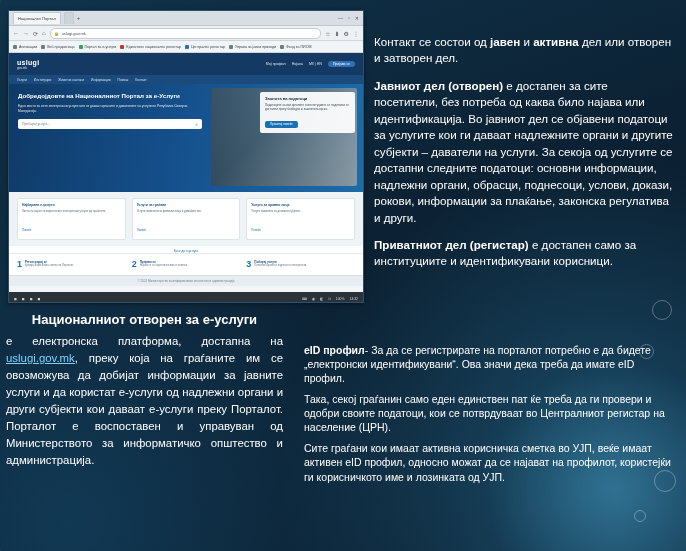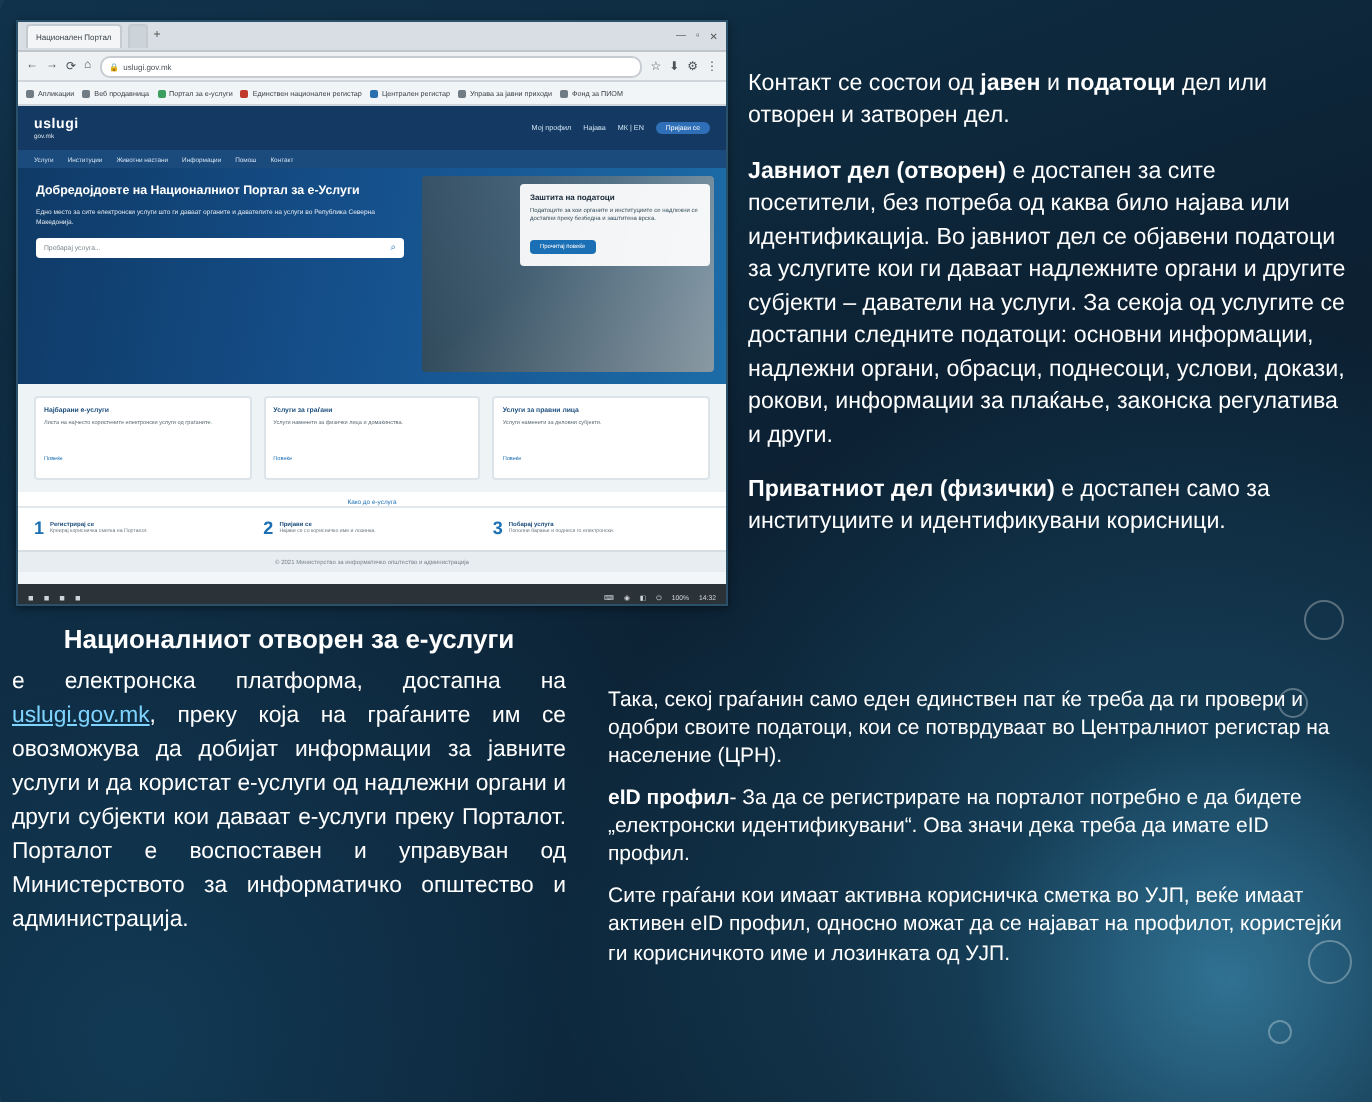--- a/index.html
+++ b/index.html
@@ -349,34 +349,34 @@
 
   <div class="left-text">
     <h3>Националниот отворен за е-услуги</h3>
     <p>
       <span>е електронска платформа, достапна на </span><a href="#">uslugi.gov.mk</a><span>, преку која на граѓаните им се овозможува да добијат информации за јавните услуги и да користат е-услуги од надлежни органи и други субјекти кои даваат е-услуги преку Порталот. Порталот е воспоставен и управуван од Министерството за информатичко општество и администрација.</span>
     </p>
   </div>
 
   <div class="right-top">
     <p>
-      <span>Контакт се состои од </span><b>јавен</b><span> и </span><b>податоци</b><span> дел или отворен и затворен дел.</span>
+      <span>Контакт се состои од </span><b>јавен</b><span> и </span><b>активна</b><span> дел или отворен и затворен дел.</span>
     </p>
     <p>
       <b>Јавниот дел (отворен)</b><span> е достапен за сите посетители, без потреба од каква било најава или идентификација. Во јавниот дел се објавени податоци за услугите кои ги даваат надлежните органи и другите субјекти – даватели на услуги. За секоја од услугите се достапни следните податоци: основни информации, надлежни органи, обрасци, поднесоци, услови, докази, рокови, информации за плаќање, законска регулатива и други.</span>
     </p>
     <p>
-      <b>Приватниот дел (физички)</b><span> е достапен само за институциите и идентификувани корисници.</span>
+      <b>Приватниот дел (регистар)</b><span> е достапен само за институциите и идентификувани корисници.</span>
     </p>
   </div>
 
   <div class="right-bottom">
     <p>
+      <b>eID профил</b><span>- За да се регистрирате на порталот потребно е да бидете „електронски идентификувани“. Ова значи дека треба да имате eID профил.</span>
+    </p>
+    <p>
       <span>Така, секој граѓанин само еден единствен пат ќе треба да ги провери и одобри своите податоци, кои се потврдуваат во Централниот регистар на население (ЦРН).</span>
-    </p>
-    <p>
-      <b>eID профил</b><span>- За да се регистрирате на порталот потребно е да бидете „електронски идентификувани“. Ова значи дека треба да имате eID профил.</span>
     </p>
     <p>
       <span>Сите граѓани кои имаат активна корисничка сметка во УЈП, веќе имаат активен eID профил, односно можат да се најават на профилот, користејќи ги корисничкото име и лозинката од УЈП.</span>
     </p>
   </div>
 </div>
 
 </body></html>

